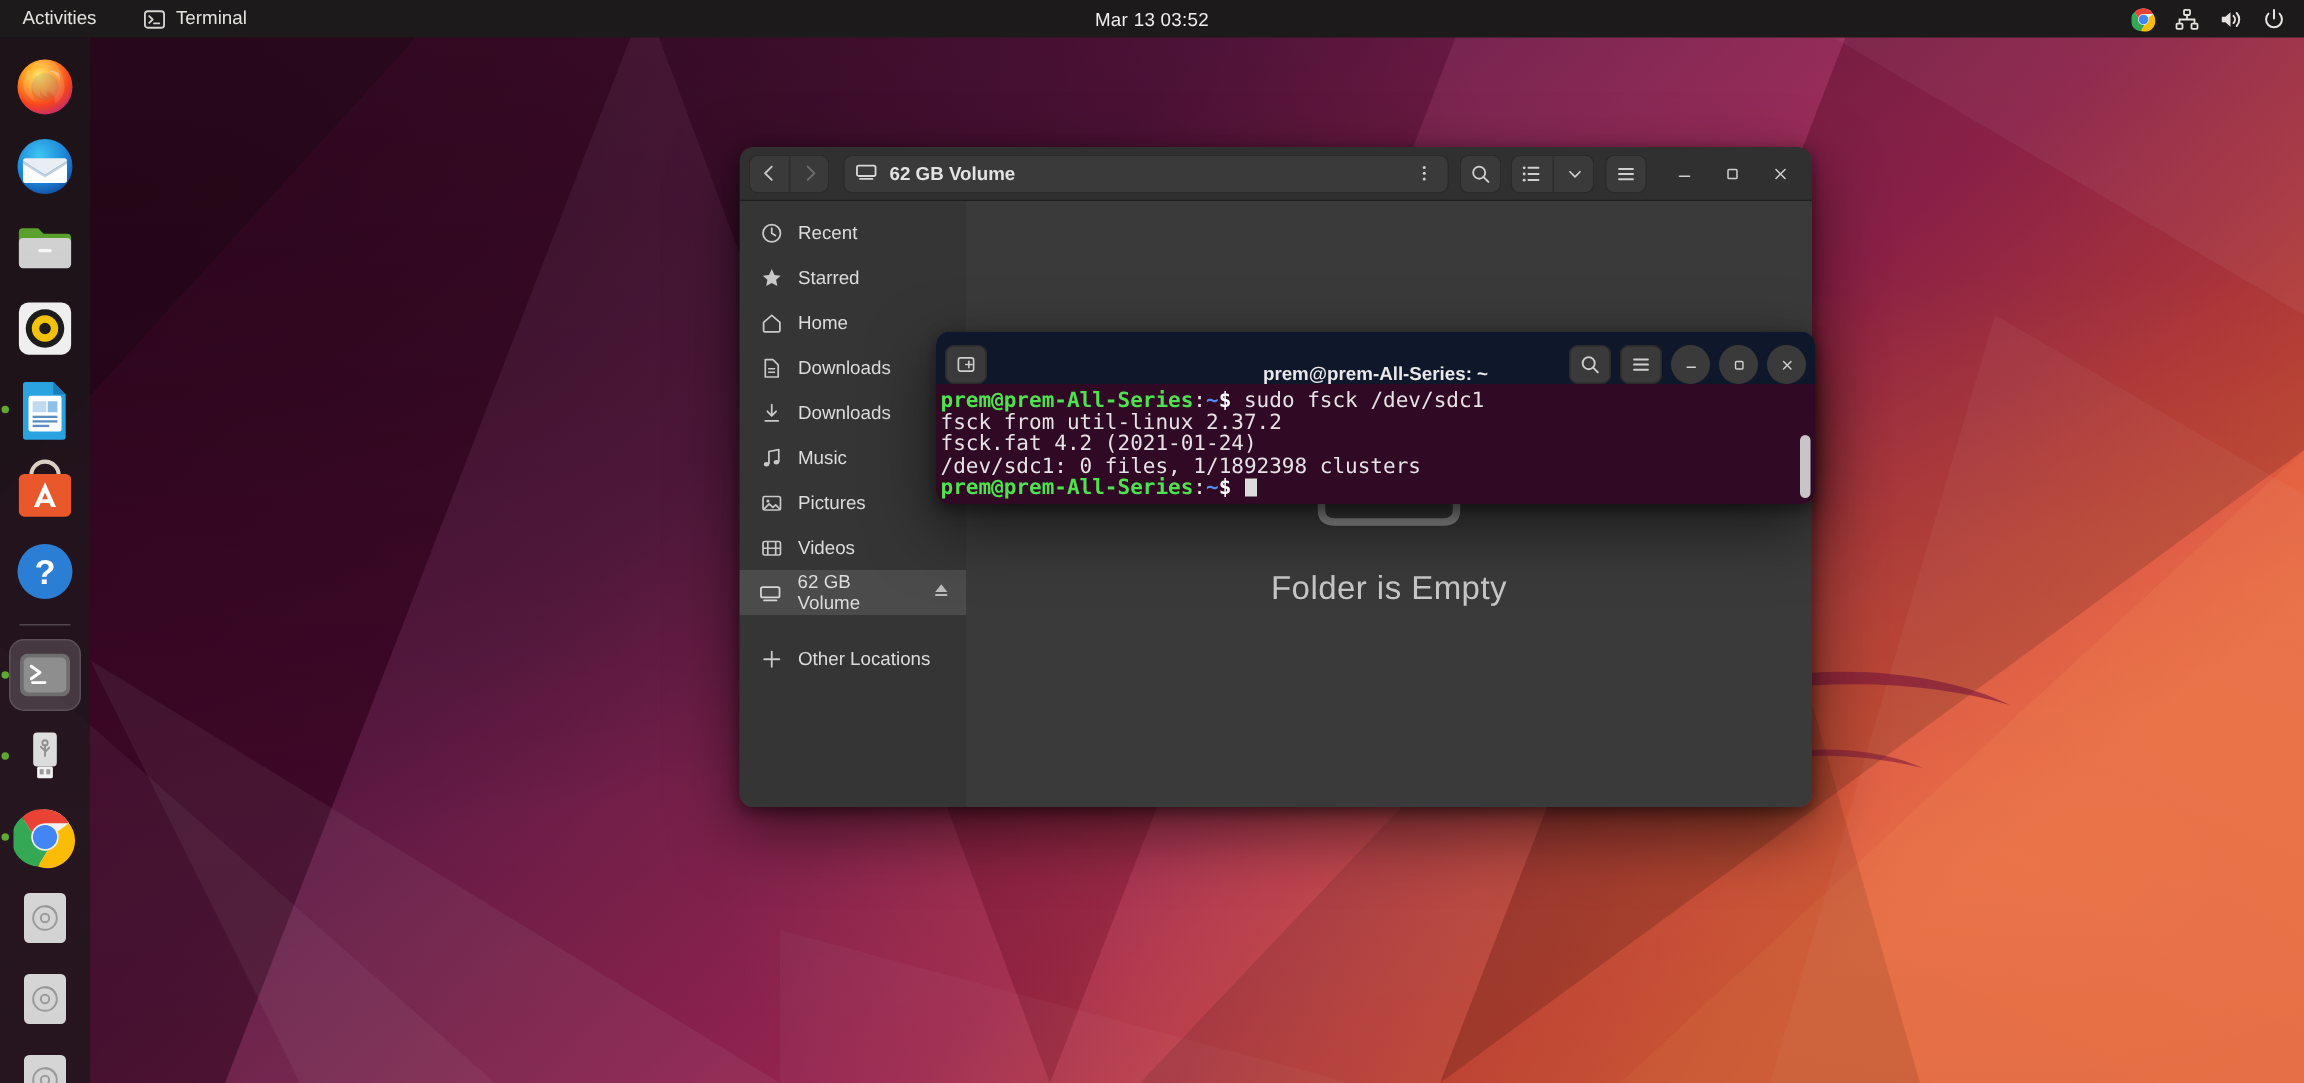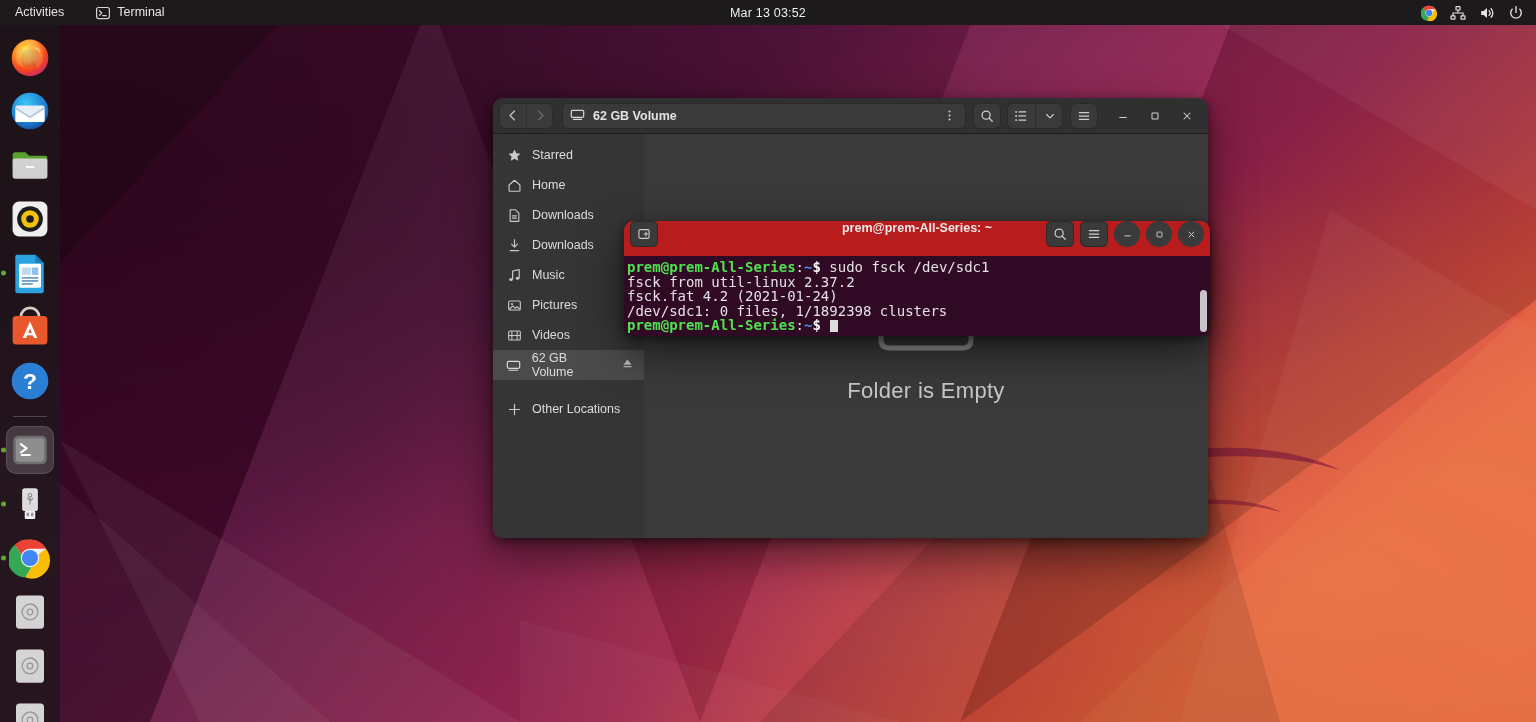--- a/index.html
+++ b/index.html
@@ -118,21 +118,21 @@
   #files-main {
     flex:1; background:#3a3a3a; position:relative;
     display:flex; flex-direction:column; align-items:center; justify-content:center;
   }
   #empty-folder-icon { margin-bottom:14px; }
   #empty-label { color:#c8c8c8; font-size:22px; letter-spacing:.3px; }
 
   
   #term-win { left:624px; top:221px; width:586px; height:115px; z-index:40; }
   #term-head {
-    height:35px; background:#b91c1c; display:flex; align-items:flex-start;
+    height:35px; background:#0f172a; display:flex; align-items:flex-end;
     padding:0 6px; border-radius:9px 9px 0 0; position:relative;
   }
   #term-title {
     position:absolute; left:0; right:0; text-align:center;
     color:#e8e8e8; font-size:12.5px; font-weight:bold; pointer-events:none;
   }
   #term-head .tbtn {
     width:28px; height:26px; border-radius:6px; background:#3a3a3a;
     box-shadow:inset 0 0 0 1px #2a2a2a;
     display:flex; align-items:center; justify-content:center;
@@ -508,20 +508,29 @@
               <line x1="4" y1="4" x2="12" y2="12" stroke="#cfcfcf" stroke-width="1.4" stroke-linecap="round"></line>
               <line x1="12" y1="4" x2="4" y2="12" stroke="#cfcfcf" stroke-width="1.4" stroke-linecap="round"></line>
             </svg>
         </div>
       </div>
     </div>
 
     <div id="files-body">
       <div id="files-side">
 
+        <div class="side-item">
+          <span class="si-ico">
+            <svg width="15" height="15" viewBox="0 0 16 16">
+                <circle cx="8" cy="8" r="6.2" fill="none" stroke="#c9c9c9" stroke-width="1.25"></circle>
+                <path d="M8 4.4 V8 L10.6 9.6" fill="none" stroke="#c9c9c9" stroke-width="1.25" stroke-linecap="round" stroke-linejoin="round"></path>
+              </svg>
+          </span>
+          <span>Recent</span>
+        </div>
 
         <div class="side-item">
           <span class="si-ico">
             <svg width="15" height="15" viewBox="0 0 16 16">
                 <path d="M8 1.5 l1.95 4.1 4.4.55 -3.25 3.0 .85 4.35 L8 11.4 l-3.95 2.1 .85-4.35 -3.25-3.0 4.4-.55z" fill="#c9c9c9"></path>
               </svg>
           </span>
           <span>Starred</span>
         </div>
 

